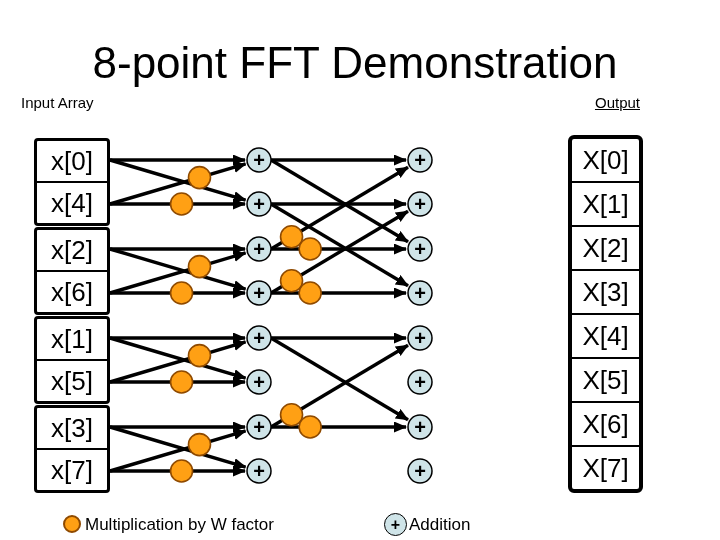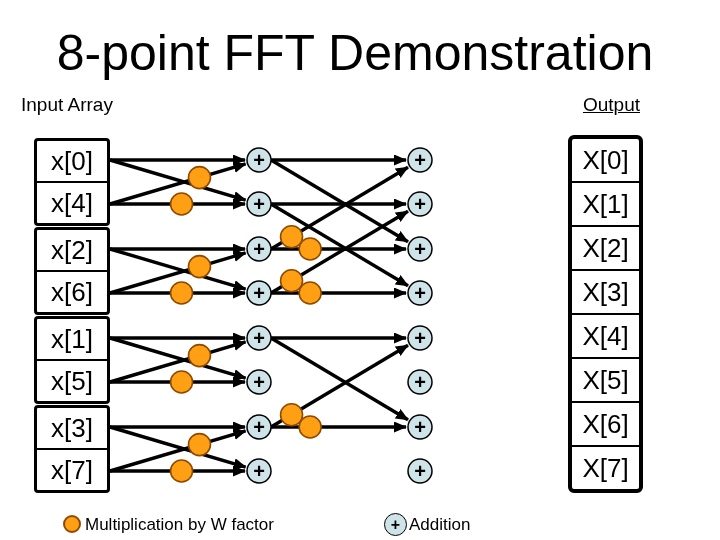--- a/index.html
+++ b/index.html
@@ -1,24 +1,24 @@
 <!DOCTYPE html>
 <html style="--mult-fill: #ffa014; --mult-stroke: #8f4a00; --adder-fill: #cfe4e8;"><head>
 <meta charset="utf-8">
 <style>
   html,body{margin:0;padding:0;background:#fff;}
   .slide{
     position:relative;width:720px;height:540px;background:#ffffff;overflow:hidden;
     font-family:"Liberation Sans", sans-serif;color:#000;
   }
   .title{
-    position:absolute;top:28px;left:0;right:0;padding-right:18px;
-    text-align:center;font-size:50px;line-height:1.0;letter-spacing:0px;white-space:nowrap;padding-left:8px;
+    position:absolute;top:41px;left:0;right:0;padding-right:18px;
+    text-align:center;font-size:44px;line-height:1.0;letter-spacing:0px;white-space:nowrap;padding-left:8px;
   }
-  .col-label{position:absolute;font-size:19px;line-height:1.1;}
+  .col-label{position:absolute;font-size:15px;line-height:1.1;}
   .label-input{left:21px;top:95px;}
   .label-output{right:80px;top:95px;text-align:right;text-decoration:underline;}
 
   .pair-box{
     position:absolute;left:34px;width:76px;height:88px;box-sizing:border-box;
     border:3px solid #000;border-radius:4px;background:#fff;
     display:flex;flex-direction:column;
   }
   .pair-box .cell{
     flex:1;display:flex;align-items:center;justify-content:center;

